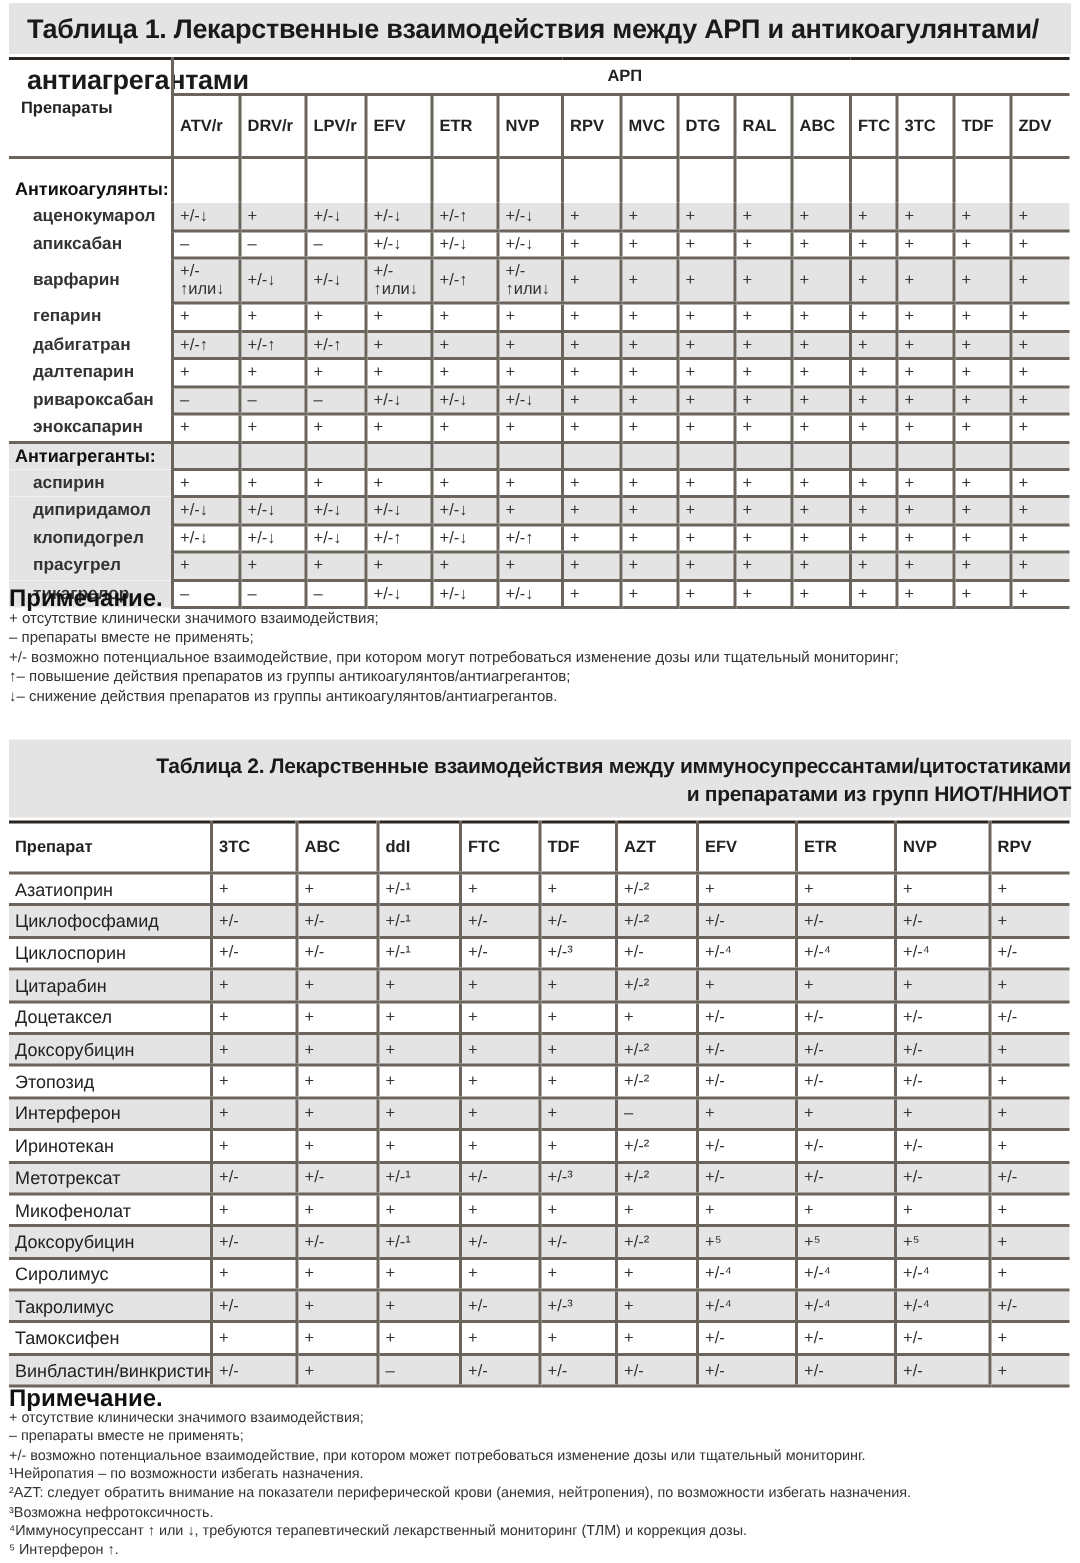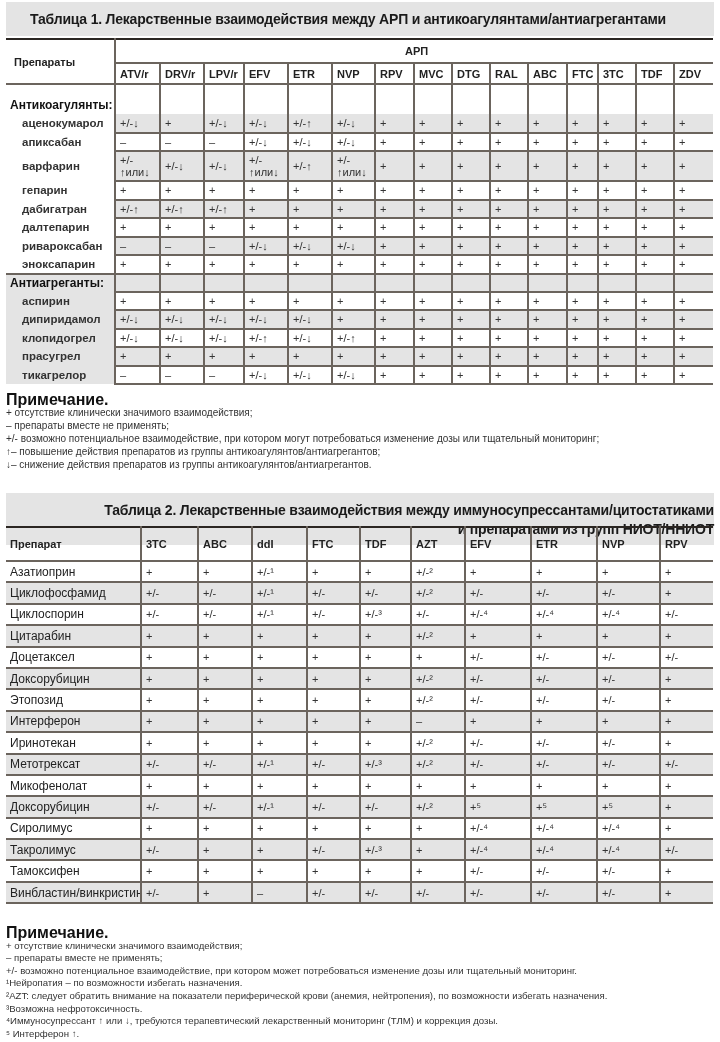--- a/index.html
+++ b/index.html
@@ -1,50 +1,50 @@
 <!DOCTYPE html>
 <html><head>
 <meta charset="utf-8">
 <style>
   * { box-sizing: border-box; margin: 0; padding: 0; }
   html, body { width: 720px; height: 1042px; background: #ffffff; overflow: hidden; }
   body { font-family: "Liberation Sans", sans-serif; color: #222; position: relative; }
 
   .banner { position: absolute; left: 6px; width: 708px; background: #e4e4e4; font-weight: bold; color: #1a1a1a; }
-  .banner.t1 { top: 2px; height: 34px; font-size: 14px; line-height: 34px; padding-left: 24px; letter-spacing: -0.2px; }
+  .banner.t1 { top: 2px; height: 34px; font-size: 18px; line-height: 34px; padding-left: 12px; letter-spacing: -0.2px; }
   .banner.t2 { top: 493px; height: 52px; font-size: 14px; line-height: 19px; padding: 8px 0 0 8px; letter-spacing: -0.2px; text-align: right; }
 
   table { position: absolute; left: 6px; border-collapse: collapse; table-layout: fixed; }
   td, th { font-size: 11px; text-align: left; vertical-align: middle; padding: 0 0 0 4px; white-space: nowrap; overflow: hidden; }
 
   
   #t1 { top: 38px; width: 707px; border-top: 2px solid #2b2622; }
   #t1 th { font-weight: bold; font-size: 11px; color: #222; border-left: 2px solid #6b645d; border-bottom: 2px solid #6b645d; }
   #t1 th.corner { border-left: none; border-right: 0; padding-left: 8px; }
   #t1 th.arp { text-align: center; height: 24px; }
-  #t1 tr.codes th { height: 21px; }
+  #t1 tr.codes th { height: 42px; }
   #t1 td { height: 18.5px; color: #333; border-left: 2px solid #6b645d; border-bottom: 2px solid #6b645d; font-size: 11px; }
   #t1 td.lbl { border-left: none; border-bottom: none; padding-left: 16px; font-weight: bold; color: #333; font-size: 11.5px; }
   #t1 td.grp { border-left: none; border-bottom: none; padding-left: 4px; font-weight: bold; color: #111; font-size: 12px; height: 30px; vertical-align: bottom; padding-bottom: 2px; }
   #t1 tr.grp-ap td { height: 18px; }
   #t1 tr.grp-ap td.grp { background: #e4e4e4; vertical-align: middle; padding-bottom: 0; border-top: 2px solid #6b645d; }
   #t1 tr.grp-ap td.cell { background: #e4e4e4; border-top: 2px solid #6b645d; }
   #t1 tr.ap td.lbl { background: #e4e4e4; }
   #t1 tr.grp-ac td.cell { border-bottom: none; }
   #t1 tr.shade td.cell { background: #e4e4e4; }
   #t1 tr.tall td { height: 30px; }
   .two-line { white-space: normal; line-height: 12px; }
 
   .notes { position: absolute; left: 6px; font-size: 10px; color: #333; line-height: 13px; }
   .notes .ttl { font-weight: bold; font-size: 16px; color: #111; }
   #n1 { top: 393px; }
   #n2 { top: 927px; font-size: 9.6px; line-height: 12.6px; }
 
   
-  #t2 { top: 526px; width: 707px; border-top: 2px solid #2b2622; }
+  #t2 { top: 547px; width: 707px; border-top: 2px solid #2b2622; }
   #t2 th { font-weight: bold; font-size: 11px; height: 34px; border-left: 2px solid #6b645d; border-bottom: 2px solid #6b645d; color: #222; }
   #t2 th.corner { border-left: none; padding-left: 4px; }
   #t2 td { height: 21.4px; border-left: 2px solid #6b645d; border-bottom: 2px solid #6b645d; font-size: 11px; color: #333; }
   #t2 td.lbl { border-left: none; font-size: 12px; font-weight: normal; color: #222; }
   #t2 tr.shade td { background: #e4e4e4; }
 </style>
 </head>
 <body>
 
 <div class="banner t1">Таблица 1. Лекарственные взаимодействия между АРП и антикоагулянтами/антиагрегантами</div>

